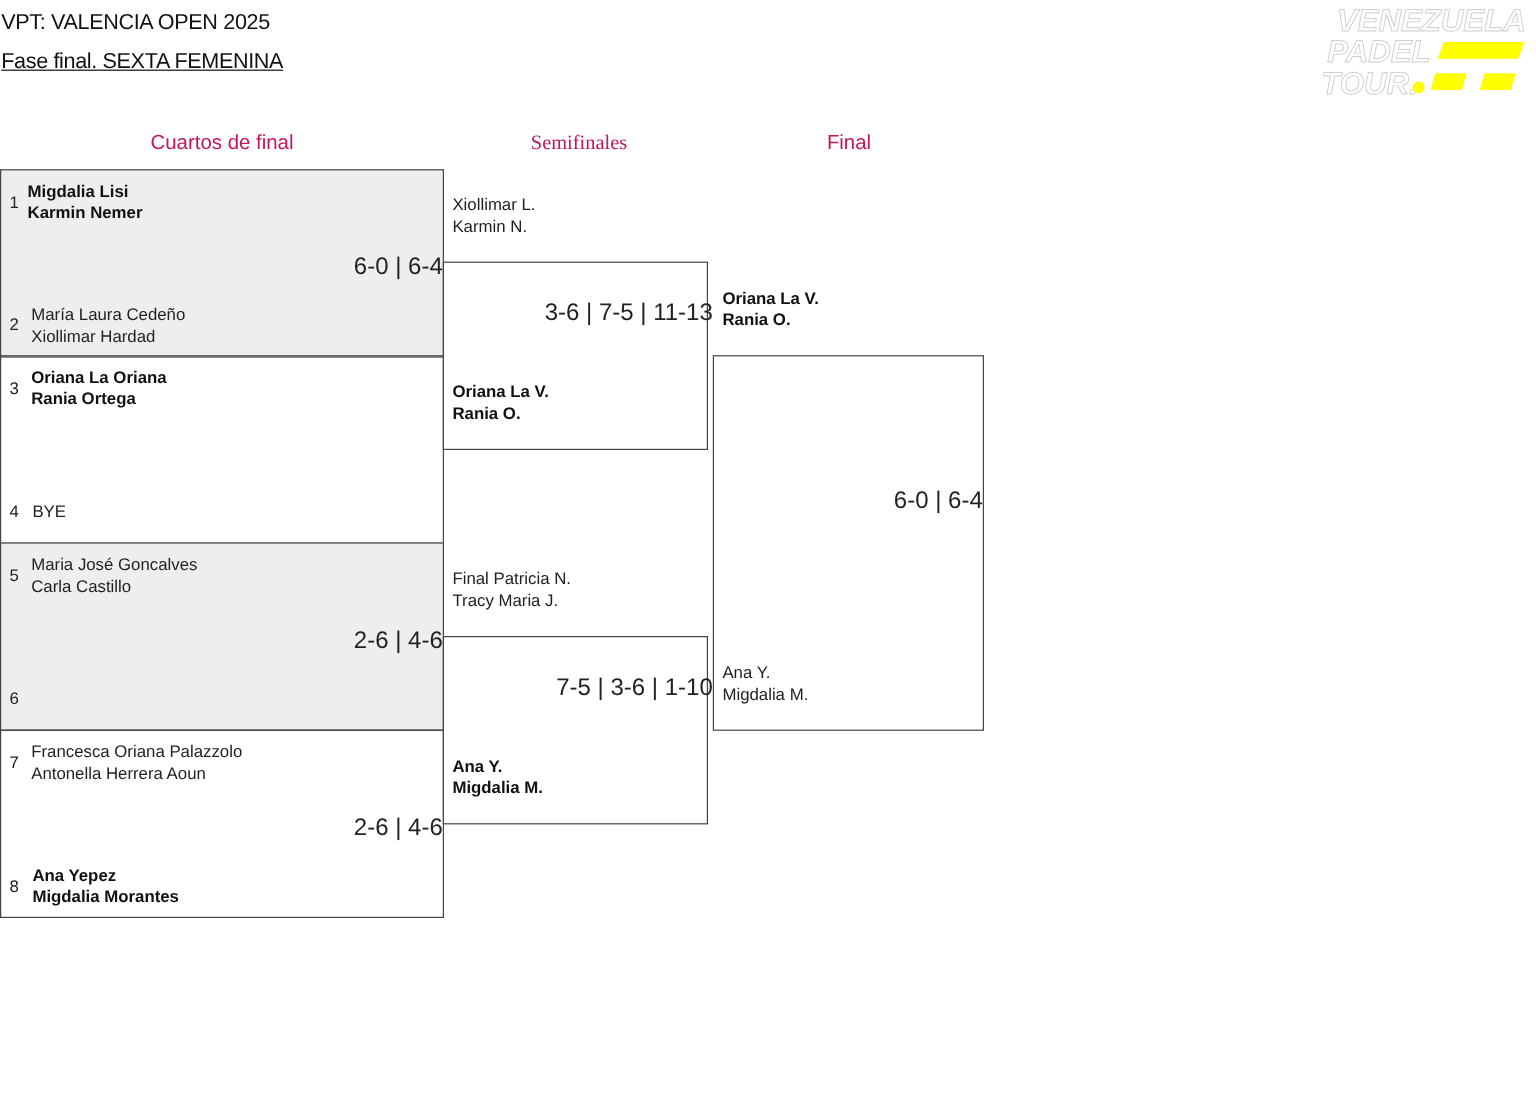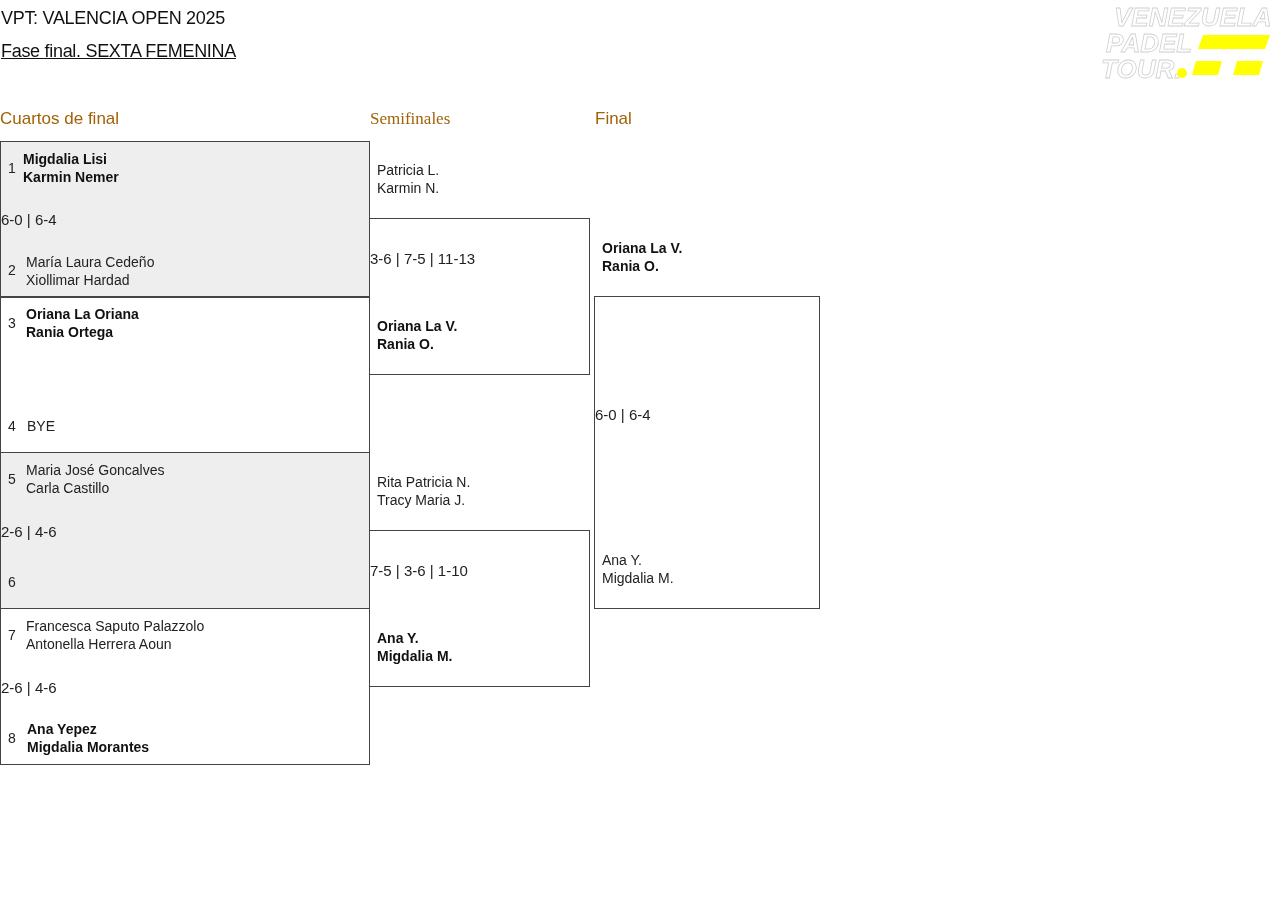--- a/index.html
+++ b/index.html
@@ -2,28 +2,28 @@
 <html><head>
 <meta charset="utf-8">
 <style>
   html, body { margin:0; padding:0; background:#ffffff; }
   body { width:1280px; height:916px; position:relative; overflow:hidden;
          font-family:"Liberation Sans", "DejaVu Sans", sans-serif; color:#222; }
   .title { position:absolute; left:1px; font-size:18px; color:#111; letter-spacing:-0.3px; white-space:nowrap; }
   #t1 { top:8px; }
   #t2 { top:41px;text-decoration:underline; }
   .logo { position:absolute; left:1100px; top:2px; width:176px; height:80px; }
-  .round-head { position:absolute; top:109px; font-size:17px; color:#a16207; }
+  .round-head { position:absolute; top:109px; font-size:17px; color:#be185d; text-align:center; }
   .box { position:absolute; border:1px solid #444; box-sizing:border-box; }
   .qf { left:0; width:370px; height:157px; }
   .shaded { background:#eeeeee; }
   .seed { position:absolute; font-size:14px; color:#222; }
   .team { position:absolute; font-size:14px; line-height:18px; color:#222; white-space:nowrap; }
   .team.win { font-weight:bold; color:#111; }
-  .score { position:absolute; font-size:15px; color:#222; text-align:left; white-space:nowrap; }
+  .score { position:absolute; font-size:20px; color:#222; text-align:right; white-space:nowrap; }
   .sf-box { left:369px; width:221px; height:157px; }
   .final-box { left:594px; top:296px; width:226px; height:313px; }
 </style>
 </head>
 <body>
 
 <div id="t1" class="title">VPT: VALENCIA OPEN 2025</div>
 <div id="t2" class="title">Fase final. SEXTA FEMENINA</div>
 
 <svg class="logo" viewBox="0 0 176 80">
@@ -75,45 +75,45 @@
     <div>Maria José Goncalves</div>
     <div>Carla Castillo</div>
   </div>
   <div class="score" style="left:0;width:368px;top:70px;">2-6 | 4-6</div>
   <span class="seed" style="left:7px;top:121px;">6</span>
 </div>
 
 <div class="box qf" style="top:608px;">
   <span class="seed" style="left:7px;top:18px;">7</span>
   <div class="team" style="left:25px;top:8px;">
-    <div>Francesca Saputo Palazzolo</div>
+    <div>Francesca Oriana Palazzolo</div>
     <div>Antonella Herrera Aoun</div>
   </div>
   <div class="score" style="left:0;width:368px;top:70px;">2-6 | 4-6</div>
   <span class="seed" style="left:7px;top:121px;">8</span>
   <div class="team win" style="left:26px;top:111px;">
     <div>Ana Yepez</div>
     <div>Migdalia Morantes</div>
   </div>
 </div>
 
 <div class="team" style="left:377px;top:161px;">
-  <div>Patricia L.</div>
+  <div>Xiollimar L.</div>
   <div>Karmin N.</div>
 </div>
 <div class="box sf-box" style="top:218px;">
   <div class="score" style="left:0;width:224px;top:31px;">3-6 | 7-5 | 11-13</div>
   <div class="team win" style="left:7px;top:98px;">
     <div>Oriana La V.</div>
     <div>Rania O.</div>
   </div>
 </div>
 
 <div class="team" style="left:377px;top:473px;">
-  <div>Rita Patricia N.</div>
+  <div>Final Patricia N.</div>
   <div>Tracy Maria J.</div>
 </div>
 <div class="box sf-box" style="top:530px;padding-left:31px;">
   <div class="score" style="left:0;width:224px;top:31px;">7-5 | 3-6 | 1-10</div>
   <div class="team win" style="left:7px;top:98px;">
     <div>Ana Y.</div>
     <div>Migdalia M.</div>
   </div>
 </div>
 

